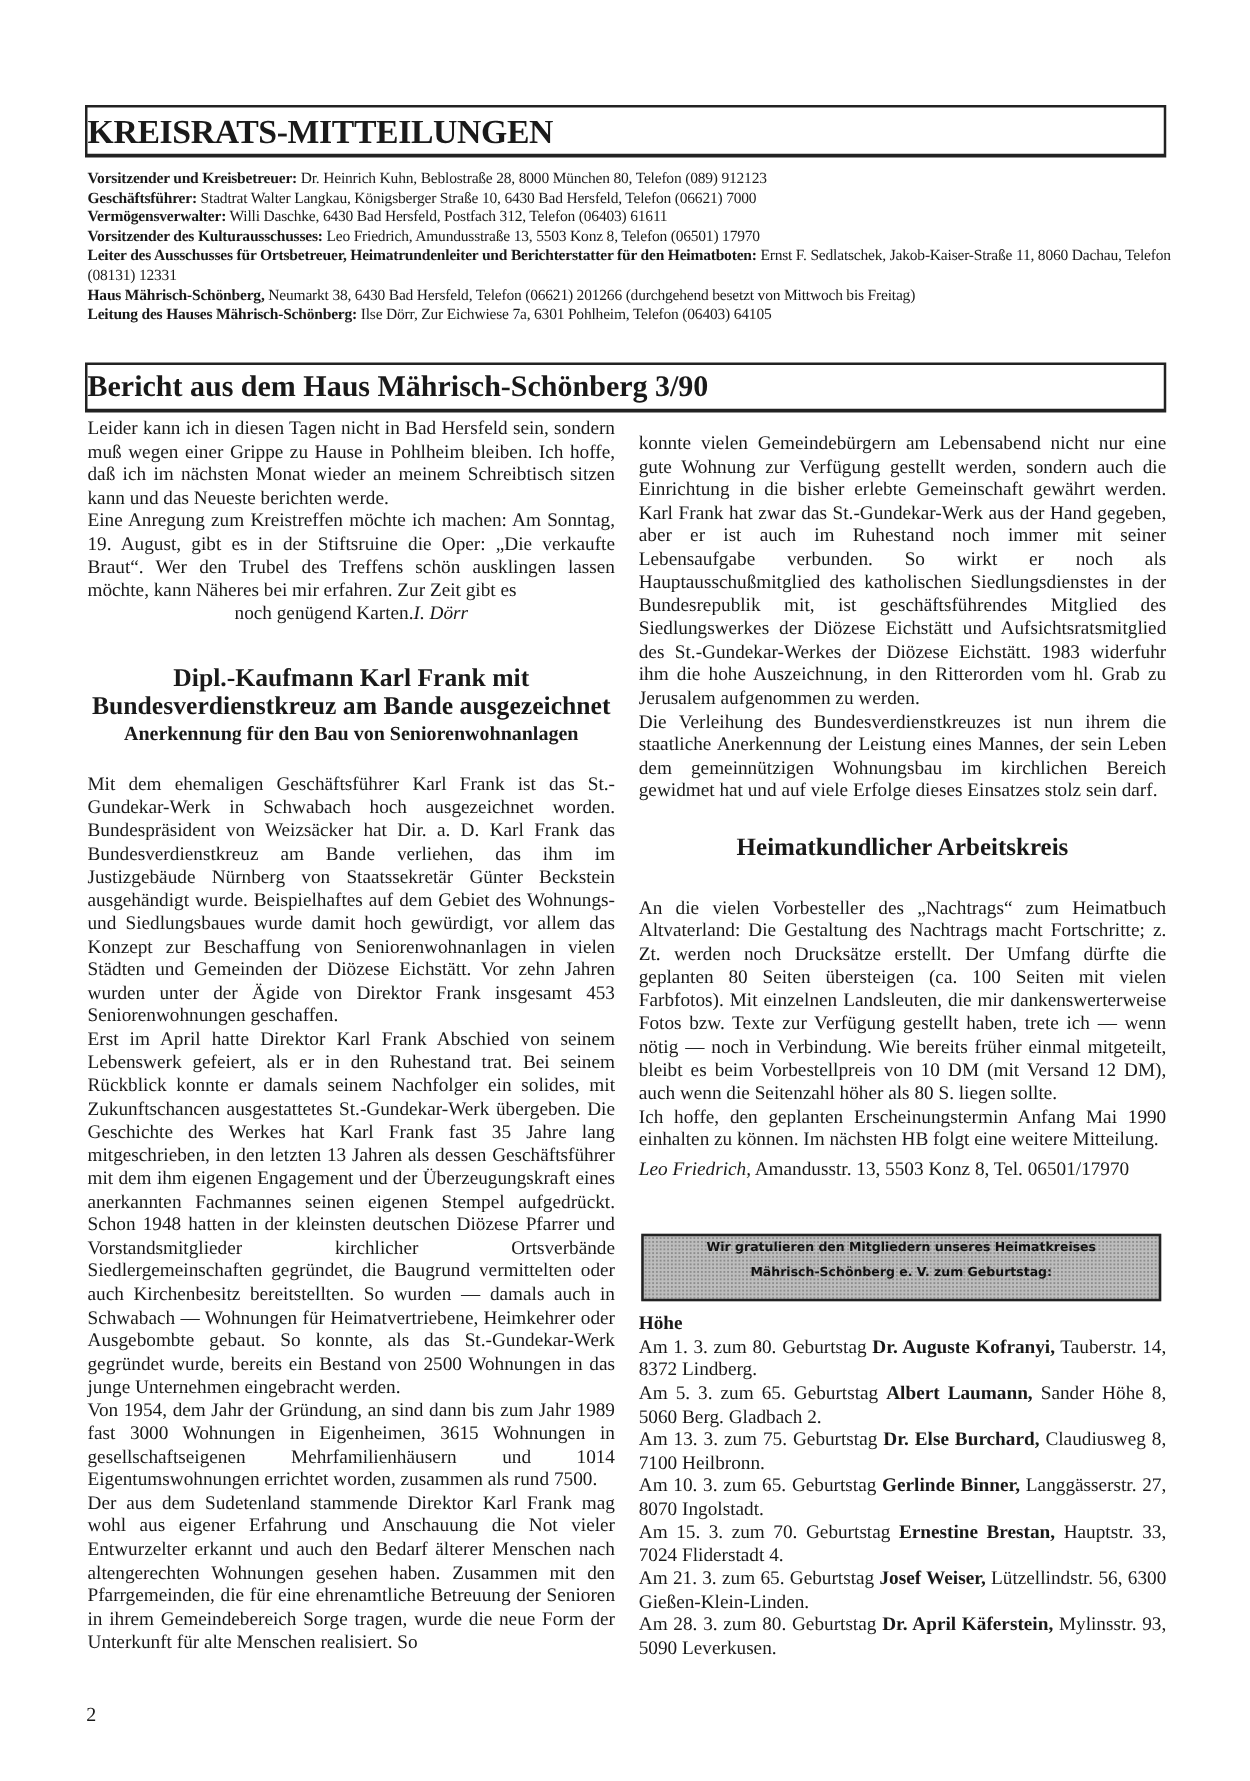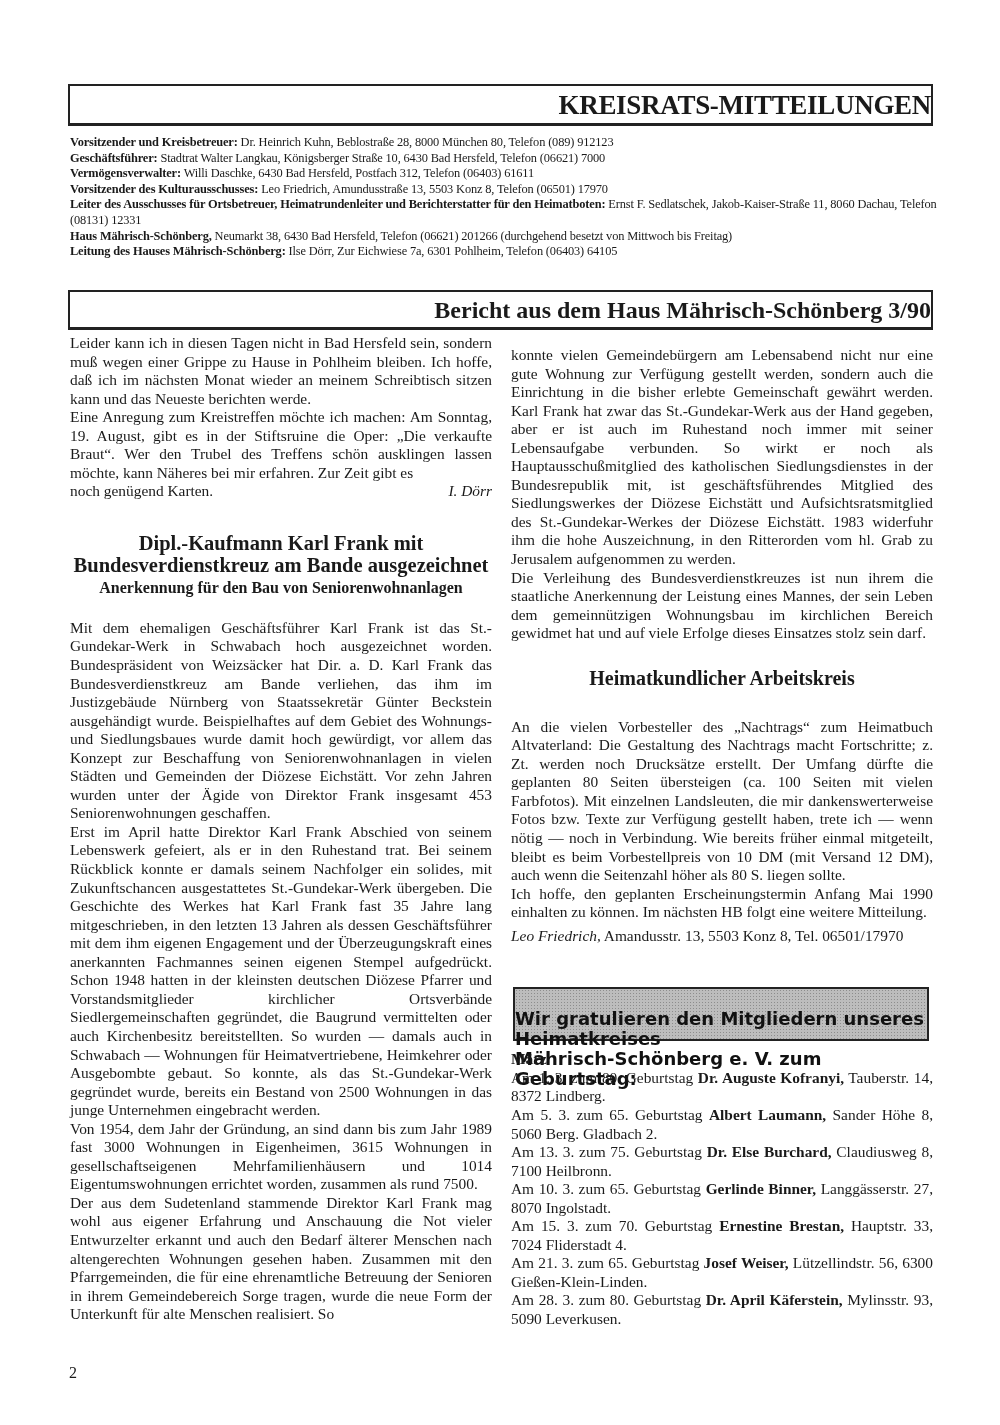--- a/index.html
+++ b/index.html
@@ -2,56 +2,56 @@
 <html><head>
 <meta charset="utf-8">
 <style>
   * { box-sizing: border-box; margin: 0; padding: 0; }
   html, body { width: 1000px; height: 1425px; background: #ffffff; }
   body { position: relative; font-family: "Liberation Serif", "DejaVu Serif", serif; color: #1a1a1a; overflow: hidden; }
 
   .title-box {
     position: absolute; left: 68px; width: 865px;
     border: 2px solid #222; border-bottom-width: 3px;
-    text-align: right; font-weight: bold;
+    text-align: left; font-weight: bold;
     font-family: "Liberation Serif", serif;
   }
   .title-box.top { top: 84px; height: 42px; font-size: 27px; line-height: 38px; letter-spacing: -0.3px; }
   .title-box.report { top: 290px; height: 40px; font-size: 24px; line-height: 36px; }
 
   .masthead {
     position: absolute; left: 70px; top: 135px; width: 870px;
     font-size: 12.4px; line-height: 15.6px; letter-spacing: -0.15px;
   }
   .masthead p b { font-weight: bold; text-align: right; }
 
   .col { position: absolute; width: 422px; font-size: 15.4px; line-height: 18.55px; }
   .col.left { left: 70px; top: 334px; }
   .col.right { left: 511px; top: 346px; }
   .col p { text-align: justify; }
-  .sig-row { display: flex; justify-content: space-between; }
+  .sig-row { display: flex; justify-content: center; }
   .sig { font-style: italic; }
 
   .article-head { text-align: center; font-weight: bold; margin-top: 31px; }
   .article-head .h1 { font-size: 20.5px; line-height: 22px; text-align: center; }
   .article-head .h2 { font-size: 16px; line-height: 22px; margin-top: 1px; }
   .after-head { margin-top: 20px; }
 
   .section-head { text-align: center; font-weight: bold; font-size: 20px; line-height: 24px; margin-top: 23px; margin-bottom: 28px; }
   .signoff { margin-top: 5px; }
   .signoff i { font-style: italic; }
 
   .congrats-box {
     margin-top: 42px; margin-left: 2px; width: 416px; height: 54px;
     border: 2px solid #222;
     background-color: #bdbdbd;
     background-image: radial-gradient(#8d8d8d 0.7px, transparent 0.8px);
     background-size: 3px 3px;
-    font-family: "DejaVu Sans", sans-serif; font-weight: bold;
-    font-size: 18px; line-height: 20px; padding-top: 20px; color: #111;
+    text-align: center; font-family: "DejaVu Sans", sans-serif; font-weight: bold;
+    font-size: 10px; line-height: 20px; padding-top: 0; color: #111;
   }
   .month { font-weight: bold; margin-top: 9px; }
   .bday b { font-weight: bold; }
 
   .page-number { position: absolute; left: 69px; top: 1364px; font-size: 16px; }
 </style>
 </head>
 <body>
 
 <div class="title-box top">
@@ -100,21 +100,21 @@
   <div class="section-head">Heimatkundlicher Arbeitskreis</div>
   <p>An die vielen Vorbesteller des „Nachtrags“ zum Heimatbuch Altvaterland: Die Gestaltung des Nachtrags macht Fortschritte; z. Zt. werden noch Drucksätze erstellt. Der Umfang dürfte die geplanten 80 Seiten übersteigen (ca. 100 Seiten mit vielen Farbfotos). Mit einzelnen Landsleuten, die mir dankenswerterweise Fotos bzw. Texte zur Verfügung gestellt haben, trete ich — wenn nötig — noch in Verbindung. Wie bereits früher einmal mitgeteilt, bleibt es beim Vorbestellpreis von 10 DM (mit Versand 12 DM), auch wenn die Seitenzahl höher als 80 S. liegen sollte.</p>
   <p>Ich hoffe, den geplanten Erscheinungstermin Anfang Mai 1990 einhalten zu können. Im nächsten HB folgt eine weitere Mitteilung.</p>
   <p class="signoff"><i>Leo Friedrich,</i><span> Amandusstr. 13, 5503 Konz 8, Tel. 06501/17970</span></p>
 
   <div class="congrats-box">
     <div>Wir gratulieren den Mitgliedern unseres Heimatkreises</div>
     <div>Mährisch-Schönberg e. V. zum Geburtstag:</div>
   </div>
 
-  <div class="month">März</div>
+  <div class="month">Höhe</div>
   <div>
     <p class="bday"><span>Am 1. 3. zum 80. Geburtstag </span><b>Dr. Auguste Kofranyi,</b><span> Tauberstr. 14, 8372 Lindberg.</span></p>
     <p class="bday"><span>Am 5. 3. zum 65. Geburtstag </span><b>Albert Laumann,</b><span> Sander Höhe 8, 5060 Berg. Gladbach 2.</span></p>
     <p class="bday"><span>Am 13. 3. zum 75. Geburtstag </span><b>Dr. Else Burchard,</b><span> Claudiusweg 8, 7100 Heilbronn.</span></p>
     <p class="bday"><span>Am 10. 3. zum 65. Geburtstag </span><b>Gerlinde Binner,</b><span> Langgässerstr. 27, 8070 Ingolstadt.</span></p>
     <p class="bday"><span>Am 15. 3. zum 70. Geburtstag </span><b>Ernestine Brestan,</b><span> Hauptstr. 33, 7024 Fliderstadt 4.</span></p>
     <p class="bday"><span>Am 21. 3. zum 65. Geburtstag </span><b>Josef Weiser,</b><span> Lützellindstr. 56, 6300 Gießen-Klein-Linden.</span></p>
     <p class="bday"><span>Am 28. 3. zum 80. Geburtstag </span><b>Dr. April Käferstein,</b><span> Mylinsstr. 93, 5090 Leverkusen.</span></p>
   </div>
 </div>

